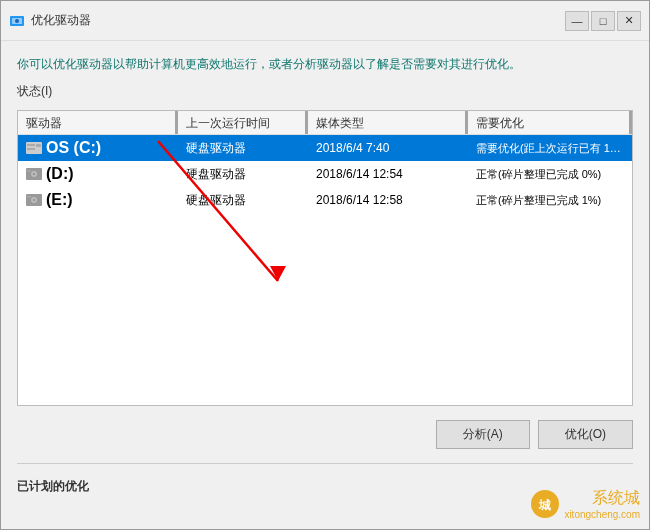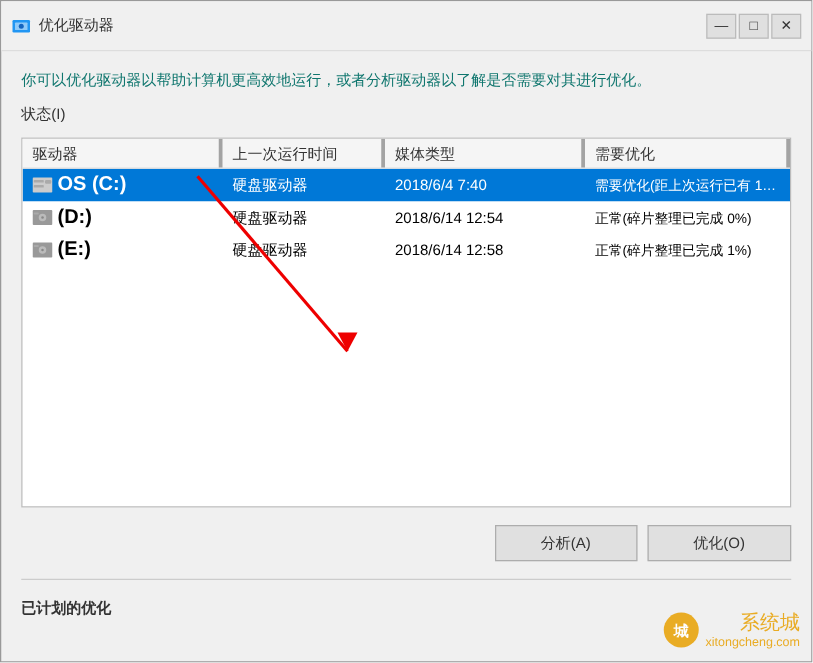--- a/index.html
+++ b/index.html
@@ -156,21 +156,21 @@
     }
 
     .action-row {
       display: flex;
       justify-content: flex-end;
       gap: 8px;
       margin-top: 4px;
     }
 
     .btn {
-      padding: 5px 36px;
+      padding: 5px 26px;
       background: #e0e0e0;
       border: 1px solid #adadad;
       cursor: pointer;
       font-size: 12px;
       color: #333;
       min-width: 70px;
       font-family: "Microsoft YaHei", sans-serif;
     }
 
     .section-divider {

